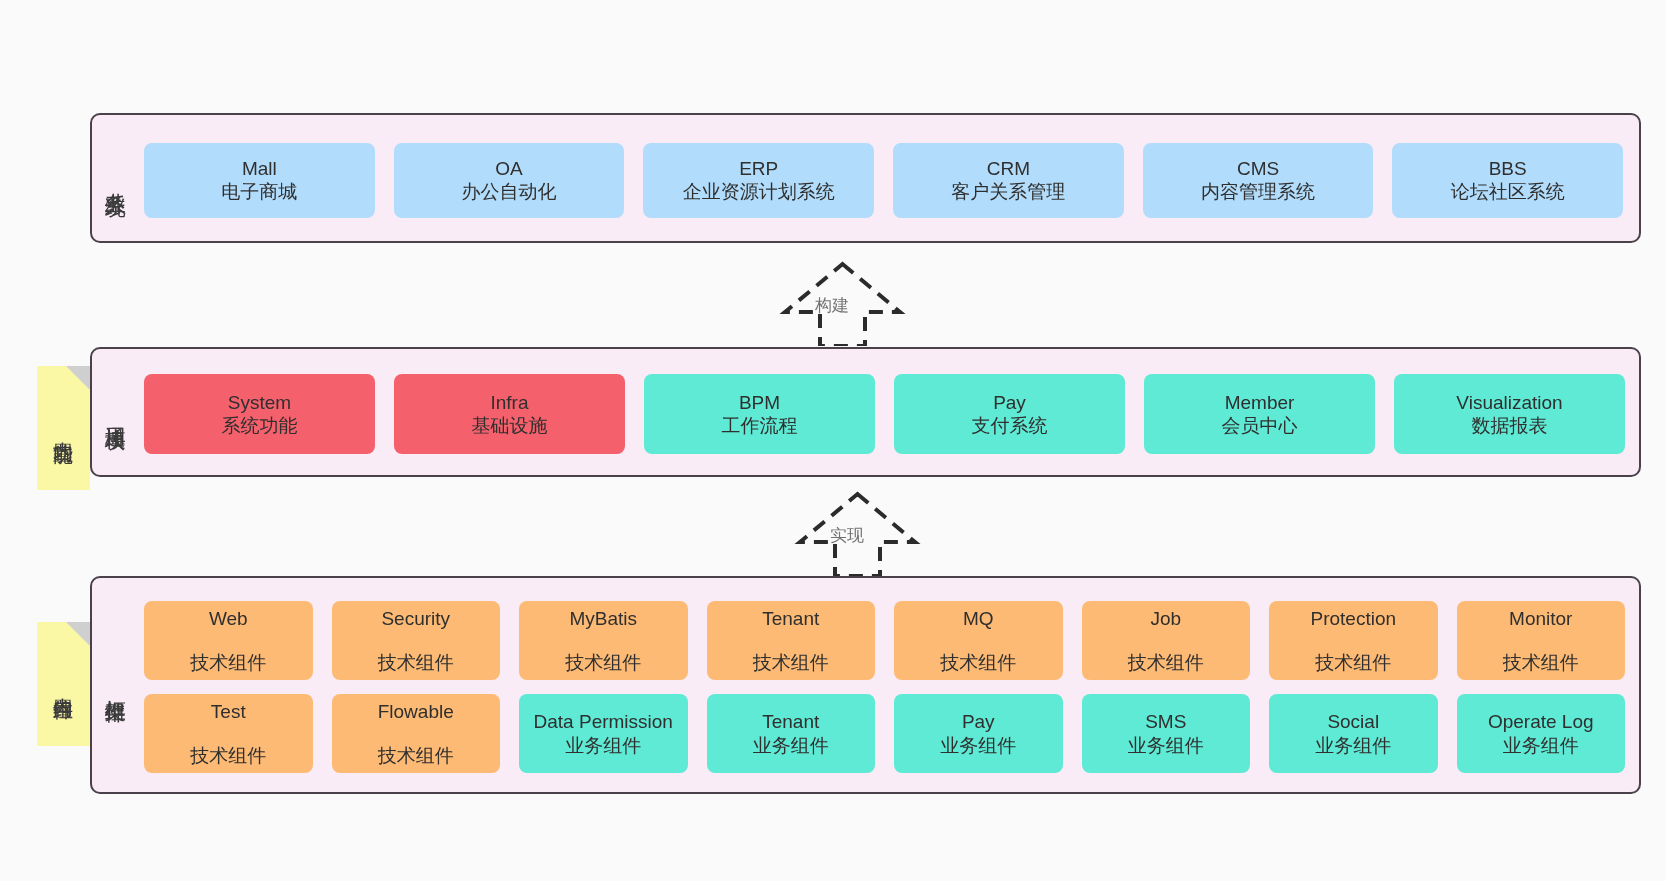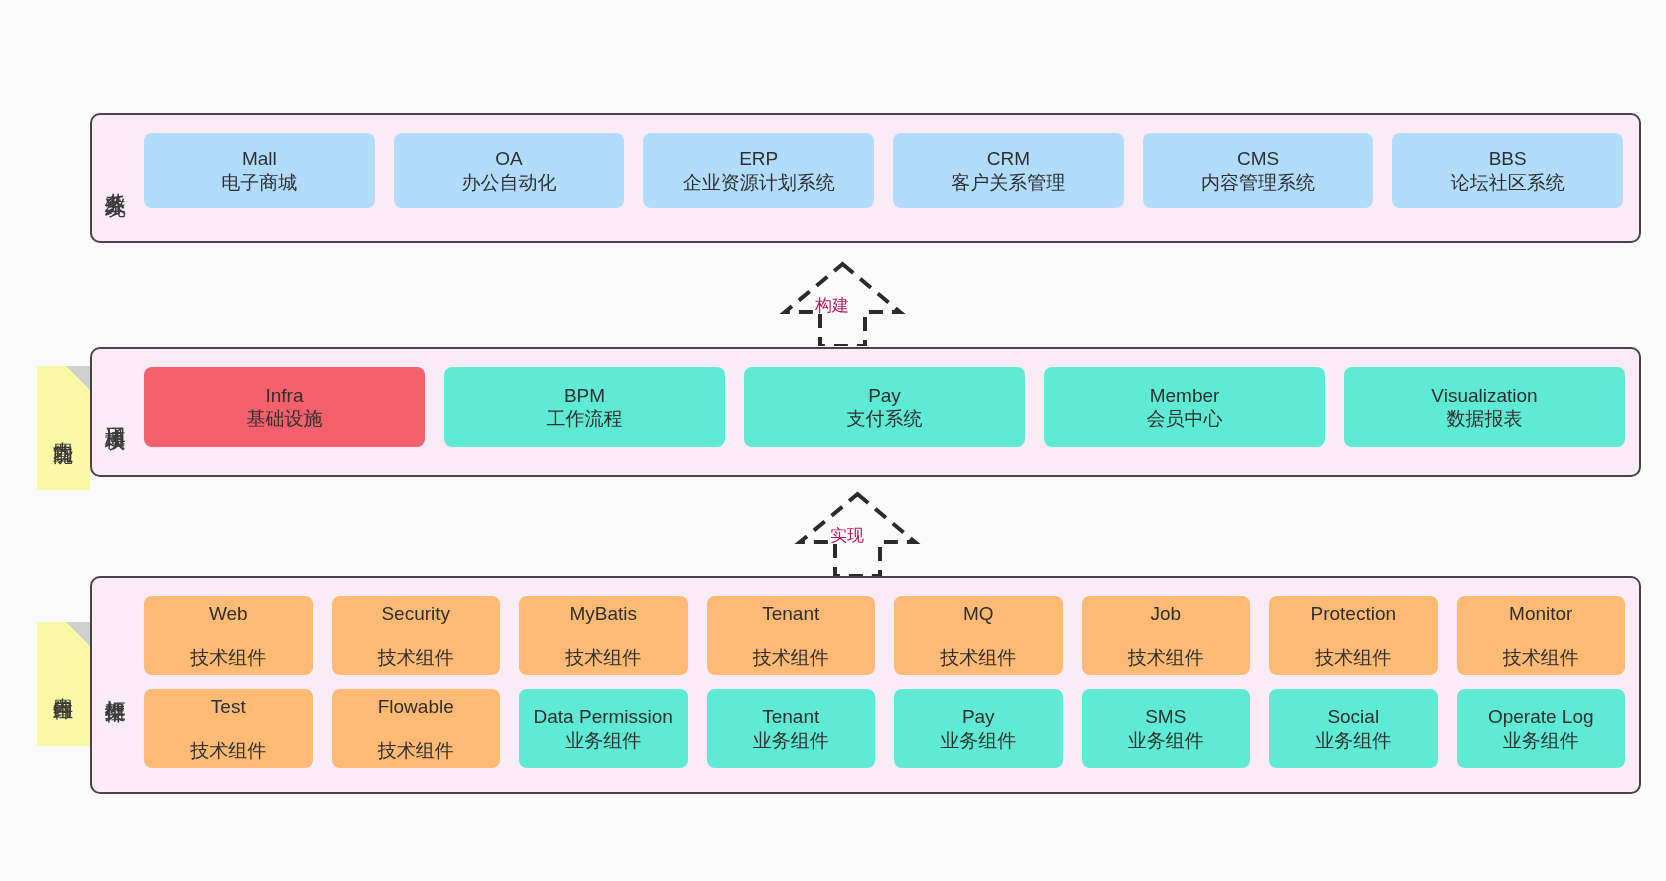--- a/index.html
+++ b/index.html
@@ -43,22 +43,23 @@
     writing-mode: vertical-rl;
     text-orientation: upright;
     letter-spacing: 1px;
     user-select: none;
     padding: 4px 0;
   }
   .layer-body {
     flex: 1 1 auto;
     display: flex;
     flex-direction: column;
+    justify-content: center;
     gap: 14px;
-    padding: 18px 14px 0 6px;
+    padding: 4px 14px 0 6px;
   }
   .row {
     display: flex;
     gap: 19px;
     align-items: stretch;
   }
   .cell {
     flex: 1 1 0;
     border-radius: 8px;
     display: flex;
@@ -121,21 +122,21 @@
   #note-functions  { left: 37px; top: 366px; width: 53px; height: 124px; }
   #note-components { left: 37px; top: 622px; width: 53px; height: 124px; }
 
   
   .arrow-group {
     position: absolute;
   }
   .arrow-label {
     position: absolute;
     font-size: 17px;
-    color: #be185d;
+    color: #737373;
     background: transparent;
     white-space: nowrap;
     user-select: none;
   }
   #arrow-build { left: 755px; top: 258px; width: 175px; height: 88px; }
   #arrow-build .arrow-label { left: 60px; top: 36px; }
   #arrow-impl  { left: 770px; top: 488px; width: 175px; height: 88px; text-align: right; }
   #arrow-impl .arrow-label  { left: 60px; top: 36px; }
 </style>
 </head>
@@ -185,20 +186,24 @@
   <div class="note" id="note-functions">
     <span>内置功能</span>
     <span class="fold"></span>
   </div>
 
   <div class="layer" id="layer-modules">
     <div class="layer-title">通用模块</div>
     <div class="layer-body">
       <div class="row">
         <div class="cell c-red">
+          <span class="en">System</span>
+          <span class="cn">系统功能</span>
+        </div>
+        <div class="cell c-red">
           <span class="en">Infra</span>
           <span class="cn">基础设施</span>
         </div>
         <div class="cell c-pink">
           <span class="en">BPM</span>
           <span class="cn">工作流程</span>
         </div>
         <div class="cell c-pink">
           <span class="en">Pay</span>
           <span class="cn">支付系统</span>

